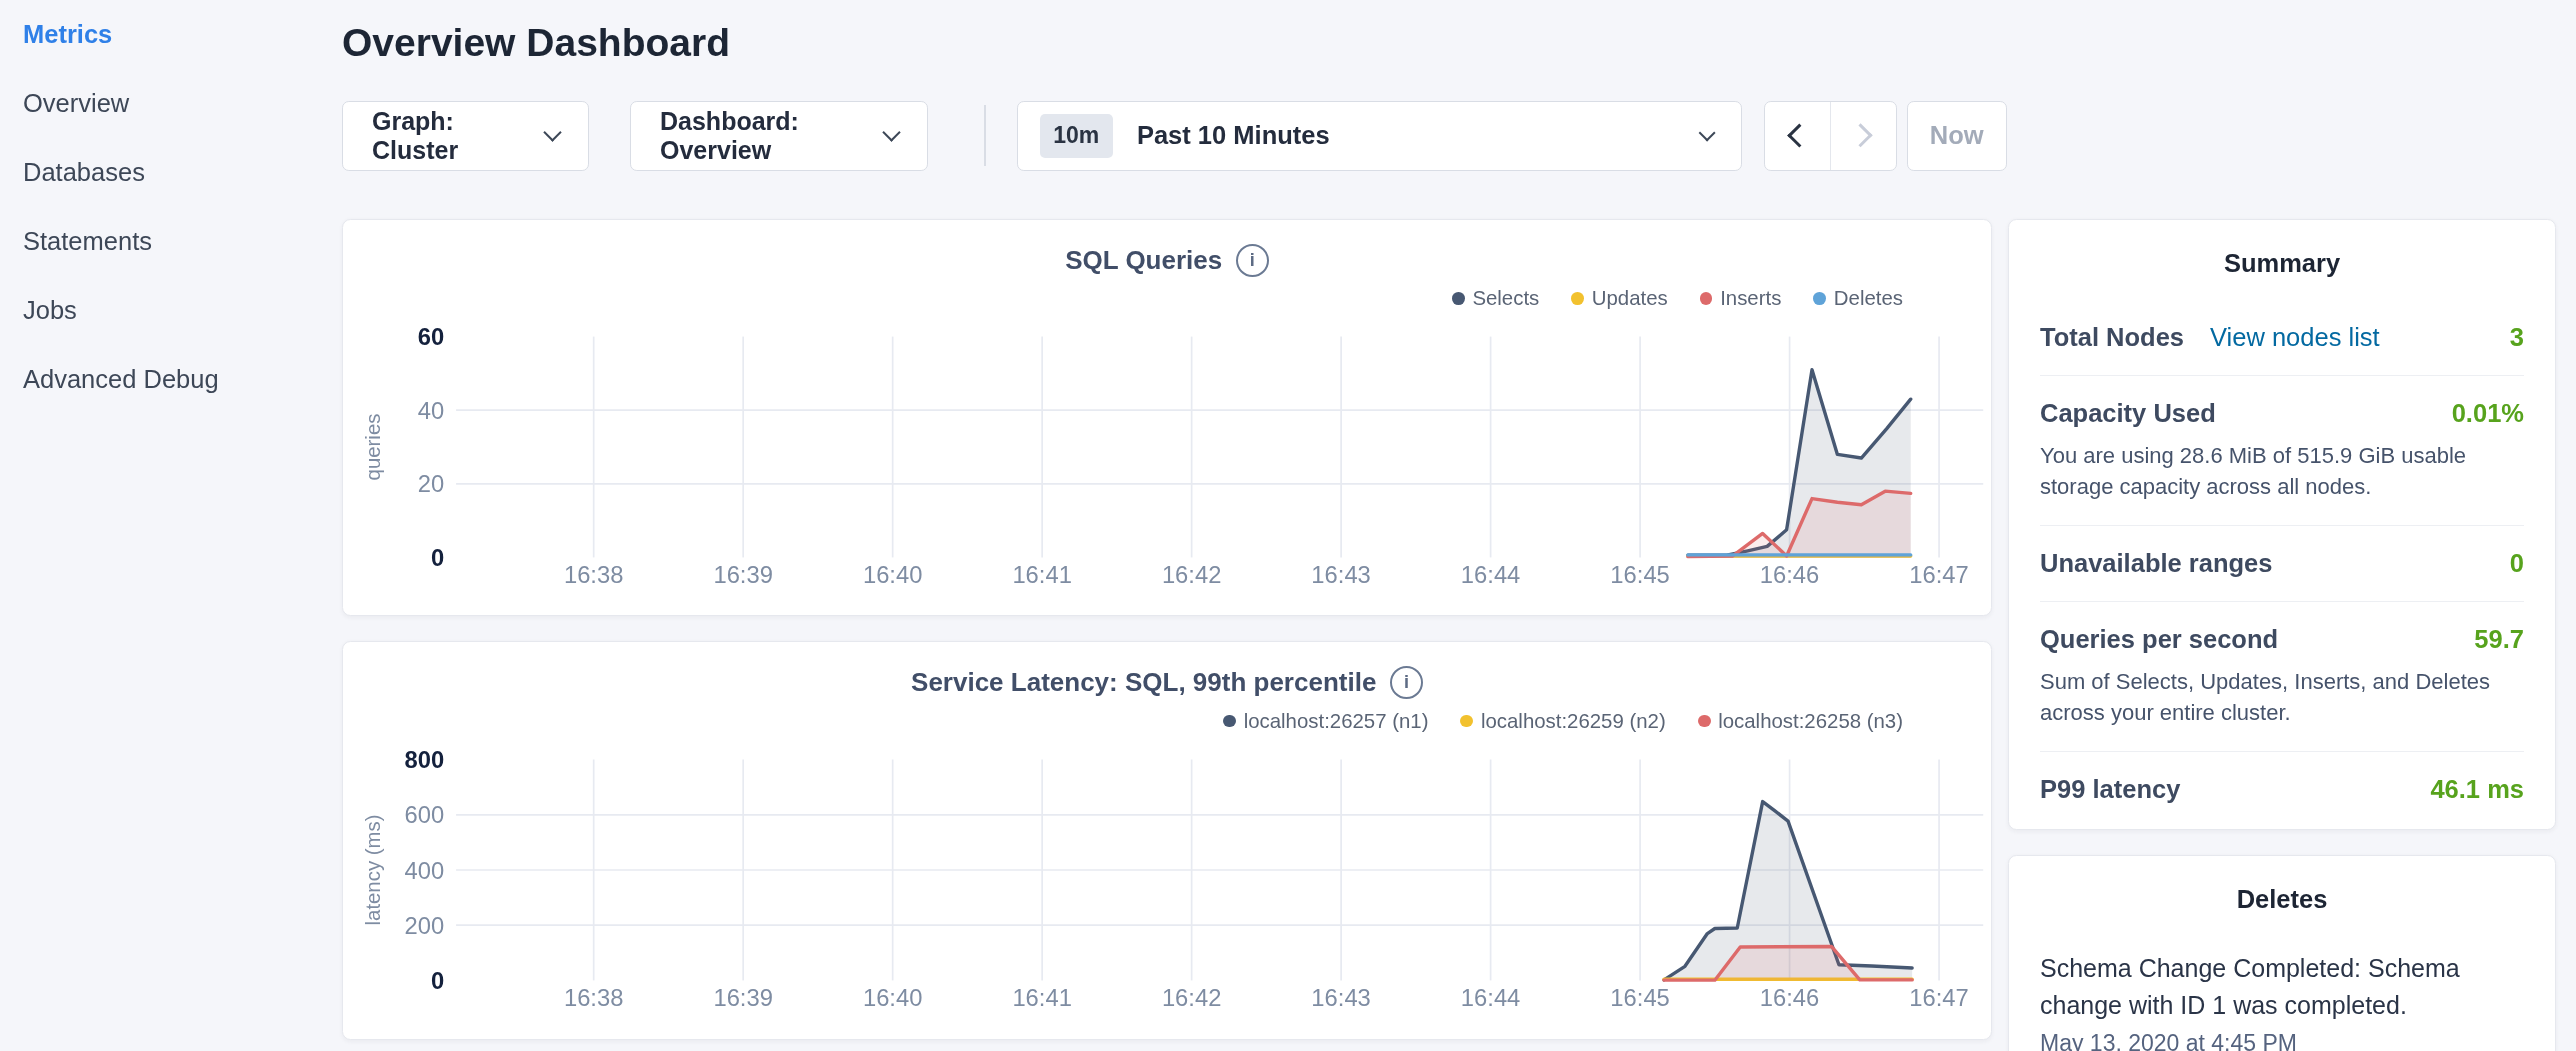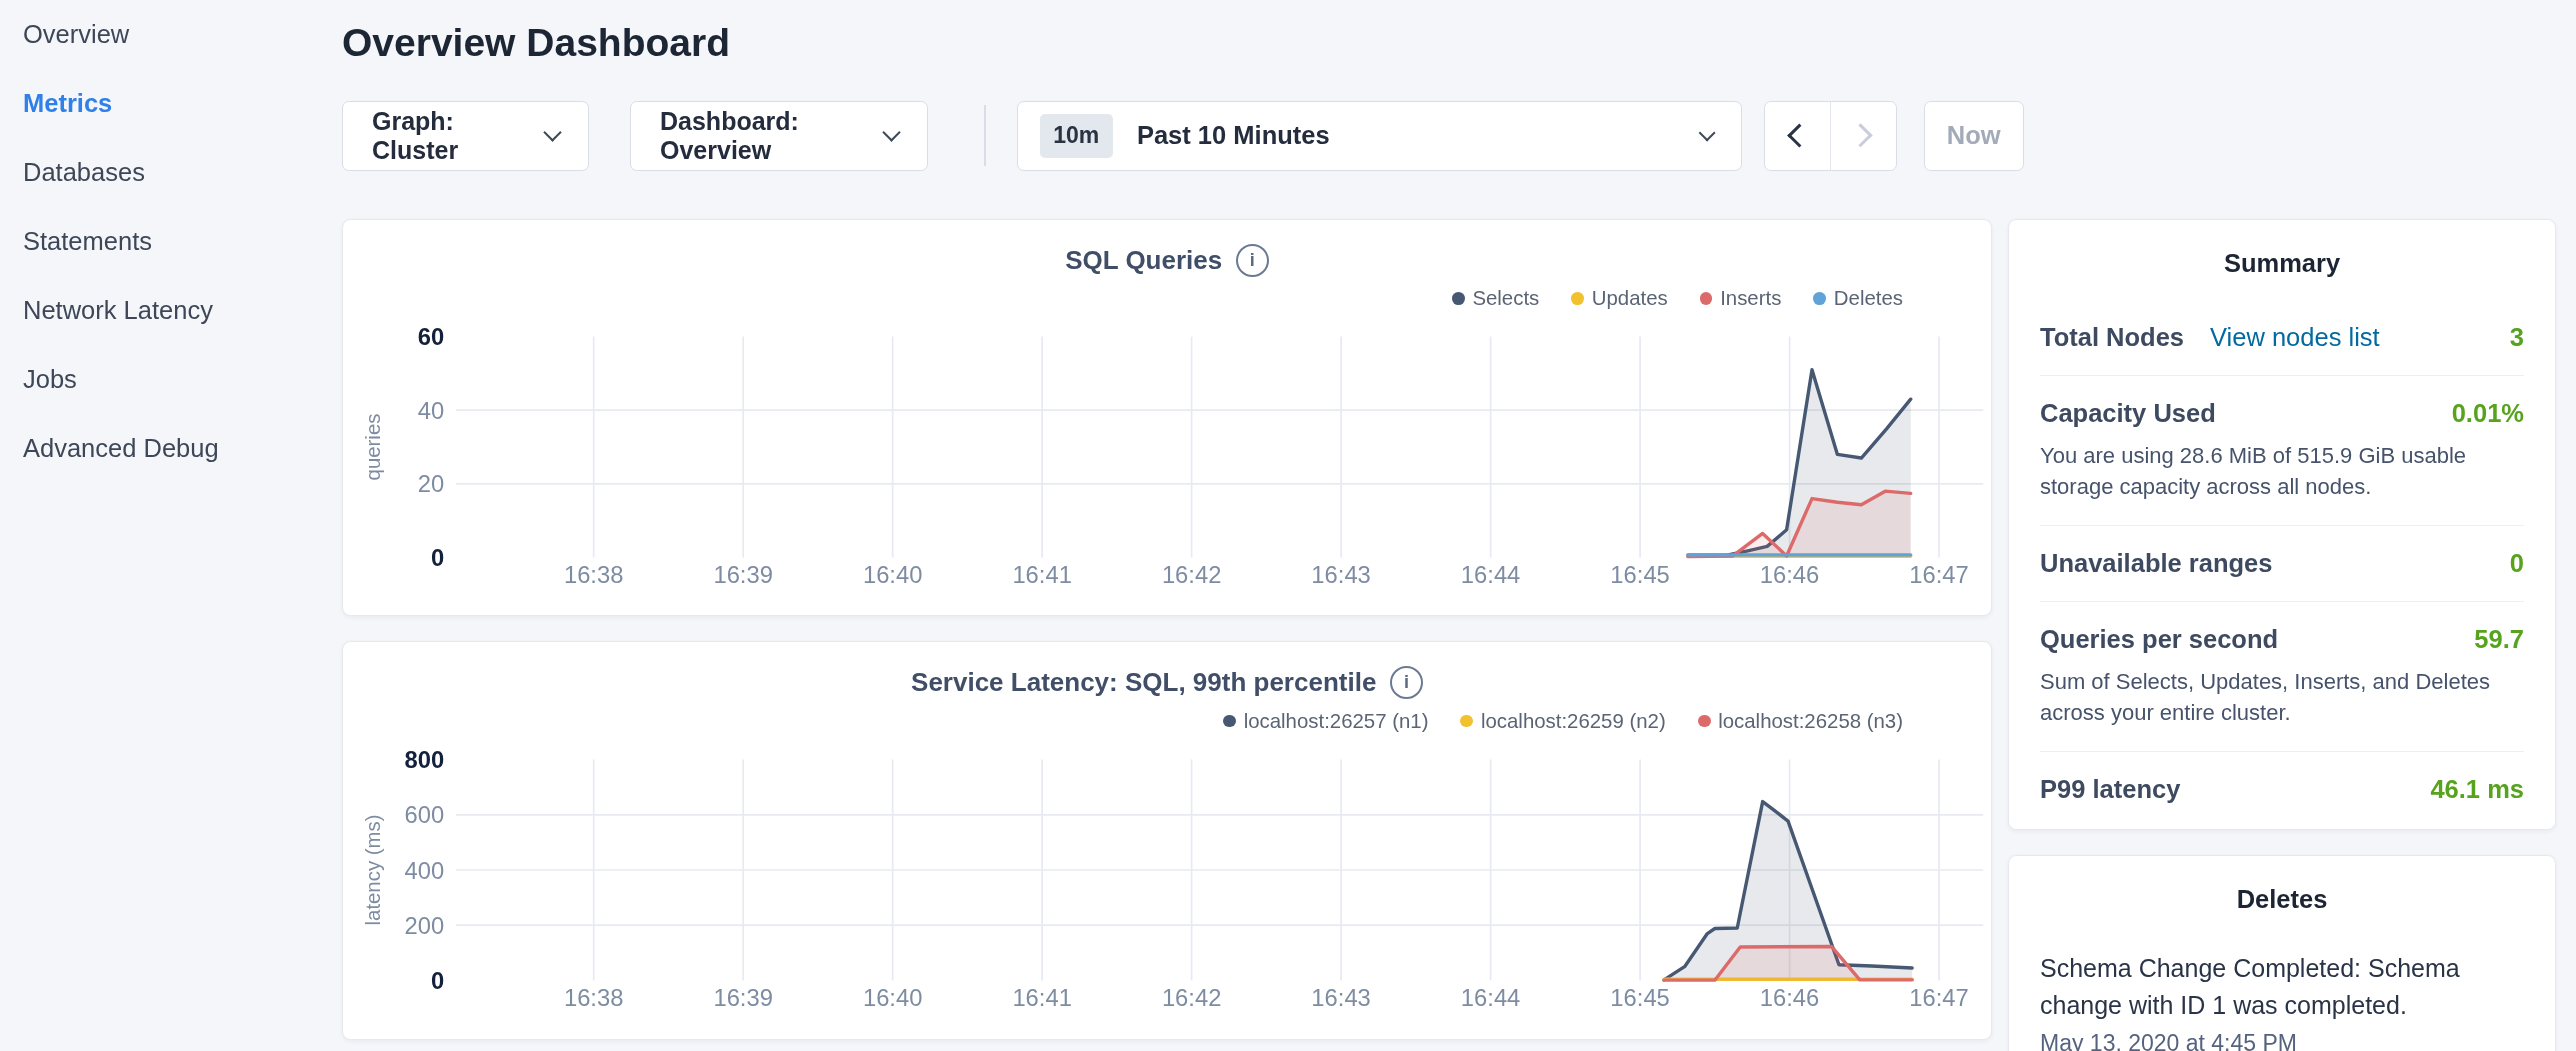--- a/index.html
+++ b/index.html
@@ -29,21 +29,21 @@
   .time-badge{background:#e3e7ee;border-radius:5.1px;padding:8.5px 13.6px;font-size:23px;font-weight:700;color:#2a3342;}
   .time-label{margin-left:24px;font-size:25.5px;font-weight:700;color:#242c3d;flex:1;}
   .pchev{width:10.2px;height:10.2px;border-right:2.1px solid #3c4757;border-bottom:2.1px solid #3c4757;
     transform:rotate(45deg);margin:-5.1px 5.1px 0 0;}
   .pager{display:flex;margin-left:22px;border:1.7px solid #d9dde5;border-radius:6.8px;background:#fff;height:70px;box-sizing:border-box;}
   .pager-btn{width:65px;display:flex;align-items:center;justify-content:center;cursor:pointer;}
   .pager-btn + .pager-btn{border-left:1.7px solid #e4e7ed;}
   .arr{width:13.6px;height:13.6px;}
   .arr-left{border-left:3px solid #2a3342;border-bottom:3px solid #2a3342;transform:rotate(45deg);margin-left:5.1px;}
   .arr-right{border-right:3px solid #c8cdd9;border-bottom:3px solid #c8cdd9;transform:rotate(-45deg);margin-right:5.1px;}
-  .now-btn{margin-left:27px;width:100px;justify-content:center;font-size:25.5px;font-weight:600;color:#a3abb9;}
+  .now-btn{margin-left:10px;width:100px;justify-content:center;font-size:25.5px;font-weight:600;color:#a3abb9;}
 
   .content-row{display:flex;margin-top:48px;}
   .charts-col{width:1650px;flex-shrink:0;}
   .card{background:#fff;border:0.9px solid #e6e8ee;border-radius:8.5px;box-shadow:0 1.7px 4.3px rgba(30,40,60,0.05);box-sizing:border-box;}
 
   
   .chart-card{height:397px;padding-top:18.7px;overflow:hidden;}
   .chart-card + .chart-card{margin-top:25.5px;height:399px;}
   .chart-title-row{display:flex;justify-content:center;align-items:center;gap:13.6px;height:44px;}
   .chart-title{font-size:26px;font-weight:700;color:#414e68;}
@@ -74,25 +74,24 @@
   .events-card{margin-top:25px;height:281px;}
   .event-msg{margin-top:36px;font-size:25px;line-height:37px;color:#2a3447;max-width:425px;}
   .event-time{margin-top:6.8px;font-size:23px;color:#55637f;}
 </style>
 </head>
 <body>
 
 <div class="app">
 
   <nav class="sidebar">
+    <div class="nav-item active">Metrics</div>
     <div class="nav-item">Overview</div>
-    <div class="nav-item active">Metrics</div>
     <div class="nav-item">Databases</div>
     <div class="nav-item">Statements</div>
-    <div class="nav-item">Network Latency</div>
     <div class="nav-item">Jobs</div>
     <div class="nav-item">Advanced Debug</div>
   </nav>
 
   <div class="main">
     <h1 class="page-title">Overview Dashboard</h1>
 
     <div class="toolbar">
       <div class="btn dropdown dd-graph">
         <span>Graph: Cluster</span>

